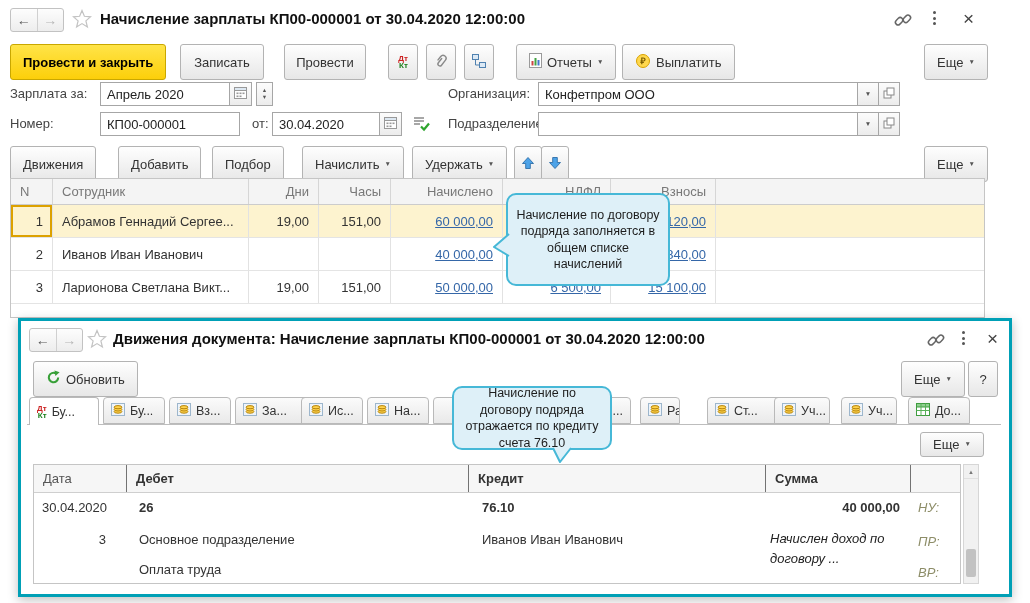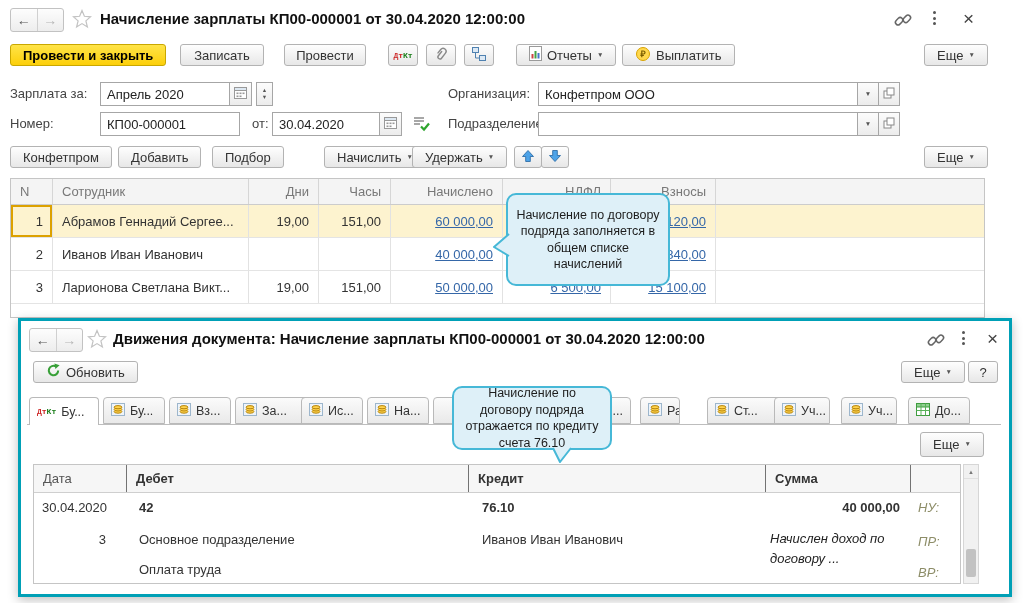--- a/index.html
+++ b/index.html
@@ -1,20 +1,20 @@
 <!DOCTYPE html>
 <html><head>
 <meta charset="utf-8">
 <style>
   * { margin:0; padding:0; box-sizing:border-box; }
   body { background:#fff; font-family:"Liberation Sans", sans-serif; }
   .screen { position:relative; width:1030px; height:603px; background:#fff; overflow:hidden; font-size:13px; color:#333; }
 
   
-  .btn { position:absolute; height:22px; display:flex; align-items:center; justify-content:center; gap:5px;
+  .btn { position:absolute; height:36px; display:flex; align-items:center; justify-content:center; gap:5px;
          padding:0 12px; border:1px solid #b3b3b3; border-radius:3px;
          background:linear-gradient(#fefefe,#e7e7e7); font-size:13px; color:#333; white-space:nowrap; }
   .btn-primary { background:linear-gradient(#ffe448,#fccf0a); border-color:#c9a700; font-weight:bold; color:#000; }
   .icon-btn { width:30px; padding:0; }
   .caret { font-size:6.5px; color:#555; line-height:1; }
   .lbl { position:absolute; height:24px; line-height:24px; color:#444; white-space:nowrap; }
   .field { position:absolute; height:24px; display:flex; }
   .field .ft { border:1px solid #a6a6a6; background:#fff; height:24px; display:flex; align-items:center;
                padding:0 6px; color:#222; white-space:nowrap; overflow:hidden; }
   .field .fa { width:22px; border:1px solid #a6a6a6; border-left:none; background:linear-gradient(#fcfcfc,#ececec);
@@ -27,21 +27,21 @@
   .navgrp .half { flex:1; display:flex; align-items:center; justify-content:center; font-size:14px; }
   .navgrp .half:first-child { border-right:1px solid #d0d0d0; color:#555; }
   .navgrp .half:last-child { color:#b5b5b5; }
   .wtitle { position:absolute; font-size:15px; font-weight:bold; color:#111; white-space:nowrap; }
   .hicon { position:absolute; display:flex; align-items:center; justify-content:center; }
   .kebab { display:flex; flex-direction:column; gap:2.5px; }
   .kebab i { width:3px; height:3px; border-radius:50%; background:#555; }
   .xclose { font-size:19px; color:#444; line-height:1; }
 
   
-  .dtkt { display:flex; flex-direction:row; line-height:7px; font-size:8px; font-weight:bold;font-family:Liberation Mono, monospace; }
+  .dtkt { display:flex; flex-direction:column; line-height:7px; font-size:8px; font-weight:bold; }
   .dtkt .dt { color:#cc2222; align-self:flex-start; }
   .dtkt .kt { color:#1a7e1a; align-self:flex-end; }
 
   
   .t1 { position:absolute; left:10px; top:178px; width:975px; height:140px; border:1px solid #c5c5c5; background:#fff; }
   .t1r { display:flex; height:33px; border-bottom:1px solid #e4e4e4; align-items:stretch; }
   .t1r.head { height:26px; background:#f4f4f4; border-bottom:1px solid #cccccc; color:#787878; }
   .t1 .c { display:flex; align-items:center; padding:0 9px; border-right:1px solid #e2e2e2; overflow:hidden; white-space:nowrap; }
   .t1r.head .c { border-right:1px solid #d6d6d6; }
   .cn { width:42px; justify-content:flex-start; } .cn.num{ justify-content:flex-end; }
@@ -238,29 +238,29 @@
       </div>
     <div class="fa" style="width:21px;">
       <span><svg width="12" height="12" viewBox="0 0 12 12">
             <rect x="1" y="4" width="7" height="7" fill="#fff" stroke="#888"></rect>
             <rect x="4" y="1" width="7" height="7" fill="#fff" stroke="#888"></rect>
           </svg></span>
     </div>
   </div>
 
   <div class="btn" style="left:10px; top:146px;">
-      <span>Конфетпром</span>
+      <span>Движения</span>
     </div>
   <div class="btn" style="left:118px; top:146px;">
       <span>Добавить</span>
     </div>
   <div class="btn" style="left:212px; top:146px;">
       <span>Подбор</span>
     </div>
-  <div class="btn" style="left:324px; top:146px;">
+  <div class="btn" style="left:302px; top:146px;">
     <span>Начислить</span>
     <span class="caret">▼</span>
   </div>
   <div class="btn" style="left:412px; top:146px;">
     <span>Удержать</span>
     <span class="caret">▼</span>
   </div>
   <div class="btn icon-btn" style="left:514px; top:146px; width:28px;">
     <span><svg width="14" height="14" viewBox="0 0 14 14">
           <path d="M7 1.5 L12.5 7.5 H9.3 V12.5 H4.7 V7.5 H1.5 Z" fill="#4da3e8" stroke="#2f6ea8" stroke-width="0.9"></path>
@@ -523,21 +523,21 @@
       <div class="t2h">
         <div class="hc plain" style="width:93px;">Дата</div>
         <div class="hc" style="width:342px;">Дебет</div>
         <div class="hc" style="width:297px;">Кредит</div>
         <div class="hc" style="width:145px;">Сумма</div>
         <div class="hc" style="flex:1;"></div>
       </div>
       <div class="t2b">
         <span style="left:8px; top:7px;">30.04.2020</span>
         <span style="left:0; top:39px; width:72px; text-align:right;">3</span>
-        <span style="left:105px; top:7px; font-weight:bold;">42</span>
+        <span style="left:105px; top:7px; font-weight:bold;">26</span>
         <span style="left:105px; top:39px;">Основное подразделение</span>
         <span style="left:105px; top:69px;">Оплата труда</span>
         <span style="left:448px; top:7px; font-weight:bold;">76.10</span>
         <span style="left:448px; top:39px;">Иванов Иван Иванович</span>
         <span style="left:732px; top:7px; width:134px; text-align:right; font-weight:bold;">40 000,00</span>
         <span class="cmnt" style="left:736px; top:36px;">Начислен доход по договору ...</span>
         <span class="nupr" style="left:884px; top:7px;">НУ:</span>
         <span class="nupr" style="left:884px; top:41px;">ПР:</span>
         <span class="nupr" style="left:884px; top:72px;">ВР:</span>
       </div>

